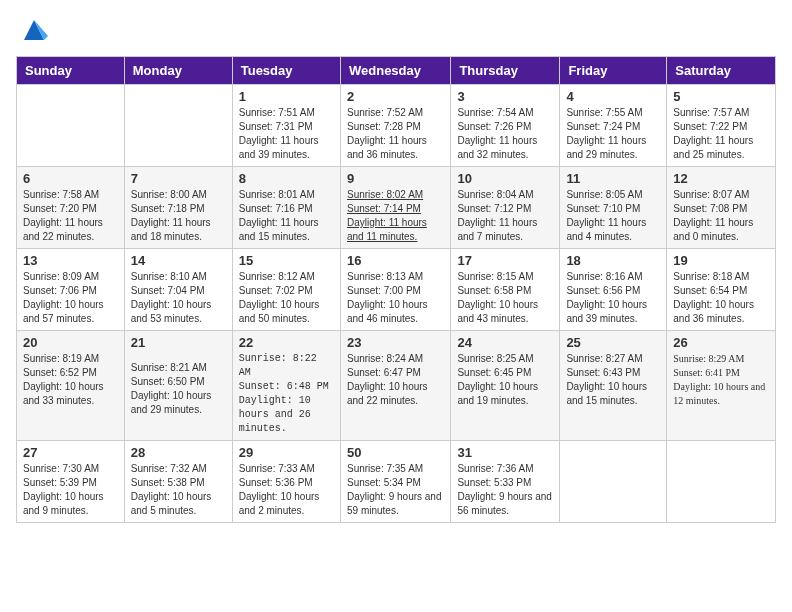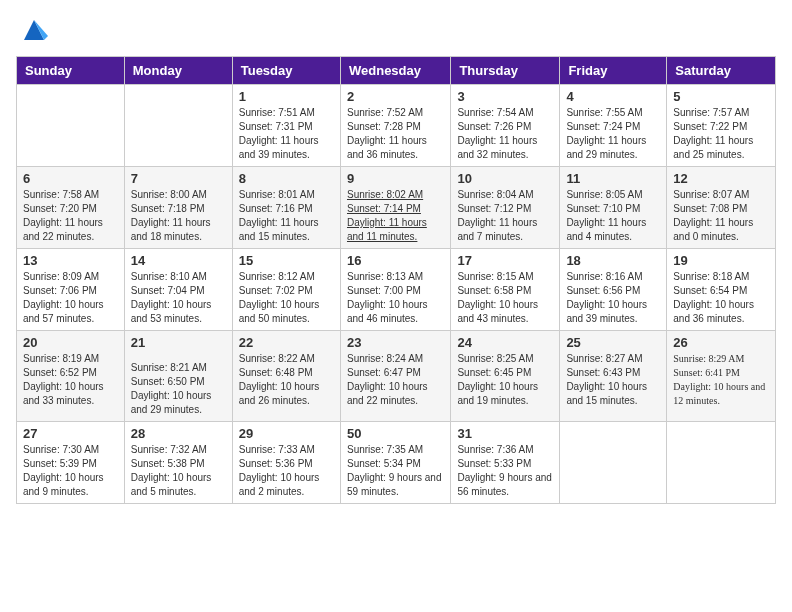--- a/index.html
+++ b/index.html
@@ -250,21 +250,21 @@
 Daylight: 10 hours and 33 minutes.</div>
         </td>
         <td>
           <div class="day-number">21</div>
           <div class="day-info" style="white-space: pre-line; margin-top: 11px;">Sunrise: 8:21 AM
 Sunset: 6:50 PM
 Daylight: 10 hours and 29 minutes.</div>
         </td>
         <td>
           <div class="day-number">22</div>
-          <div class="day-info" style="white-space: pre-line;">Sunrise: 8:22 AM
+          <div class="day-info" style="white-space: pre-line; font-family: Liberation Mono, monospace;">Sunrise: 8:22 AM
 Sunset: 6:48 PM
 Daylight: 10 hours and 26 minutes.</div>
         </td>
         <td>
           <div class="day-number">23</div>
           <div class="day-info" style="white-space: pre-line;">Sunrise: 8:24 AM
 Sunset: 6:47 PM
 Daylight: 10 hours and 22 minutes.</div>
         </td>
         <td>

